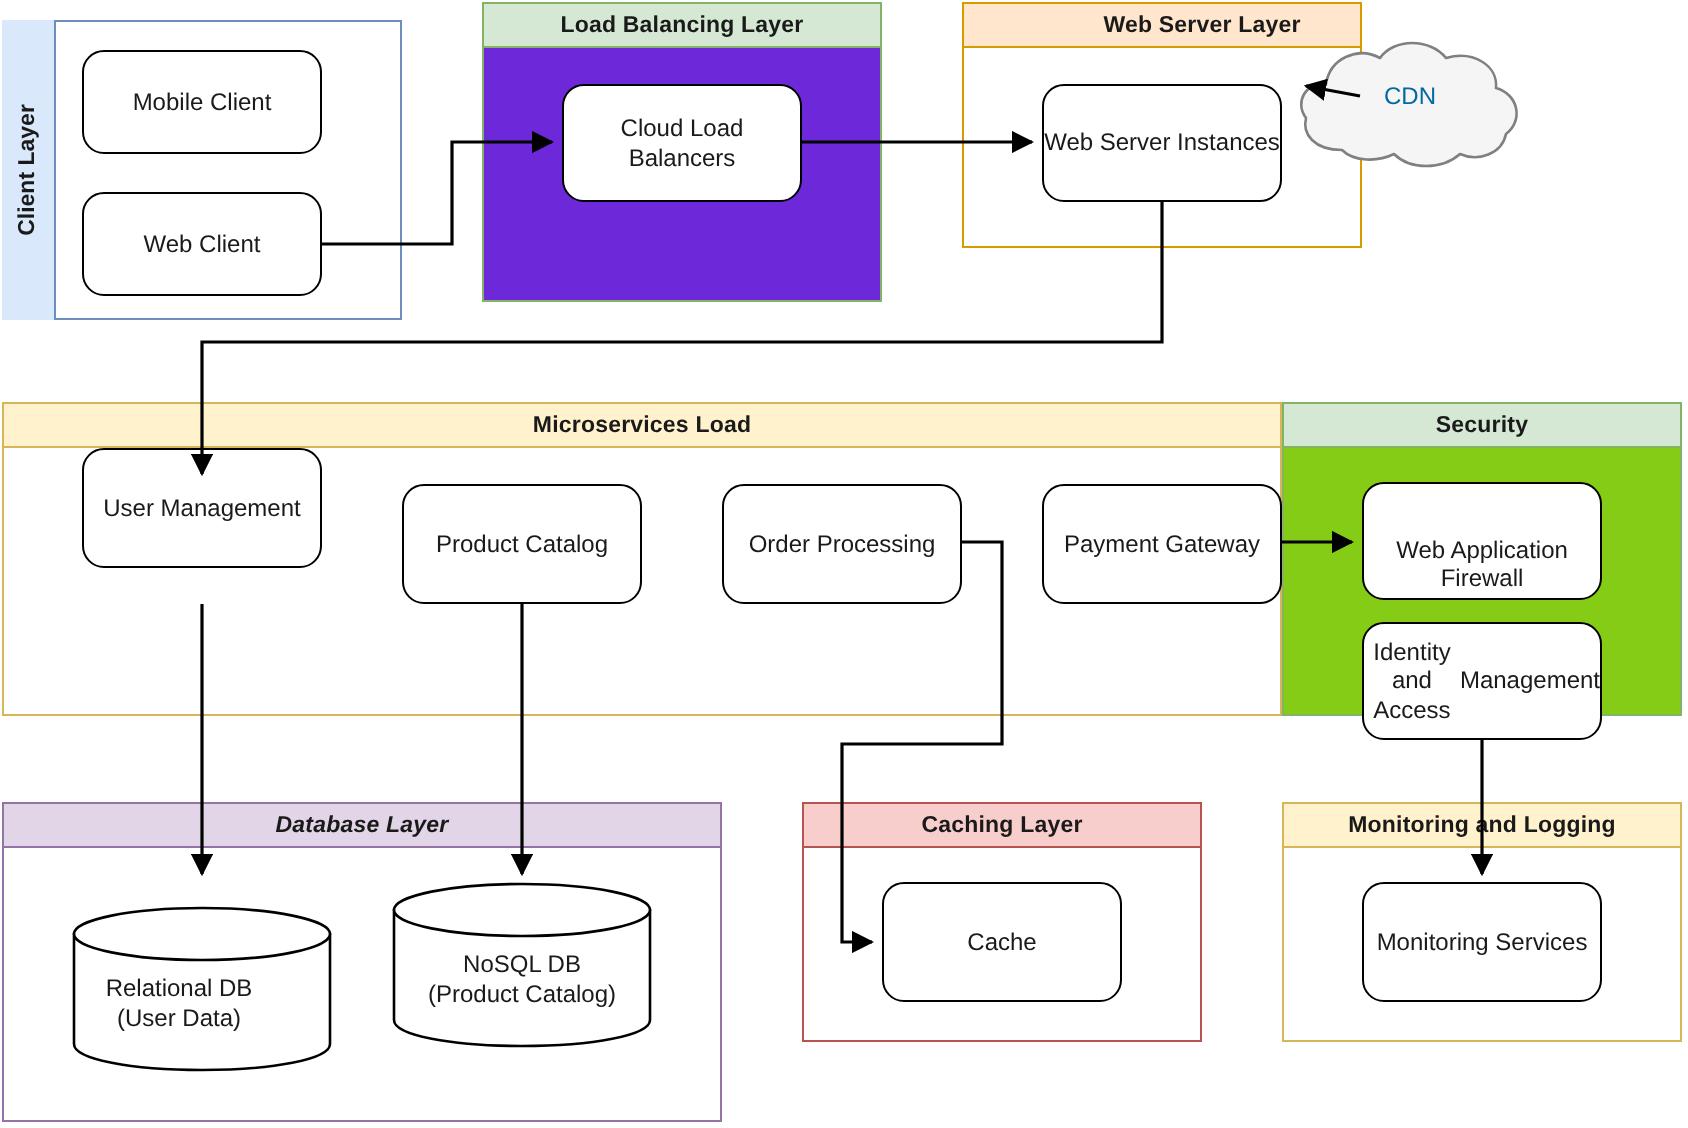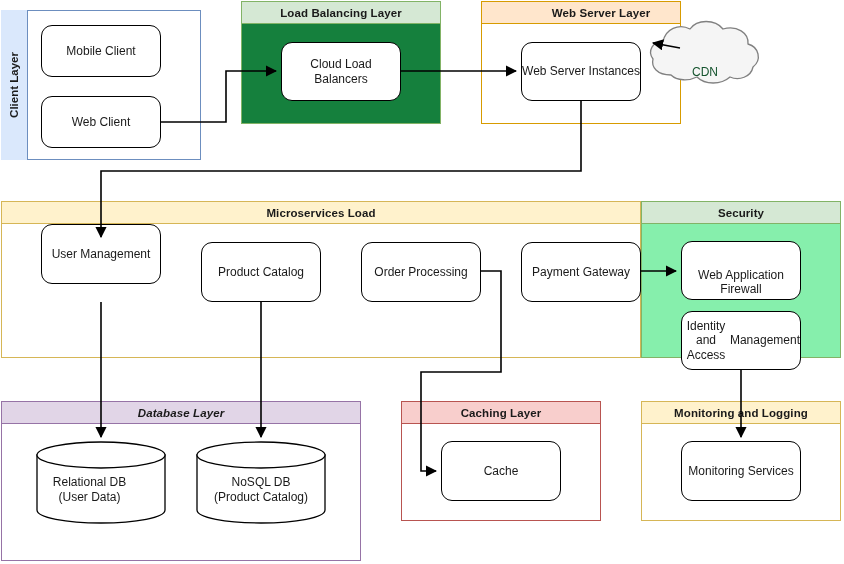--- a/index.html
+++ b/index.html
@@ -32,22 +32,22 @@
   .cyl svg{position:absolute;left:0;top:0;}
   .cyl .cyl-label{
     position:absolute;left:0;right:0;top:0;bottom:0;
     display:flex;align-items:center;justify-content:center;
     text-align:center;font-size:12px;color:#1a1a1a;line-height:1.22;
     padding-top:14px;box-sizing:border-box;
   }
   .cloud{position:absolute;}
   .cloud .cloud-label{
     position:absolute;left:0;right:0;top:0;bottom:0;
-    display:flex;align-items:flex-end;justify-content:center;
-    font-size:12px;color:#14532d;padding-bottom:10px;box-sizing:border-box;
+    display:flex;align-items:center;justify-content:center;
+    font-size:12px;color:#0369a1;padding-bottom:10px;box-sizing:border-box;
   }
   #edges{position:absolute;left:0;top:0;width:844px;height:564px;pointer-events:none;}
   .vlabel{
     position:absolute;box-sizing:border-box;
     display:flex;align-items:center;justify-content:center;
   }
   .vlabel span{
     transform:rotate(-90deg);white-space:nowrap;
     font-size:11.5px;font-weight:bold;color:#1a1a1a;
   }
@@ -64,21 +64,21 @@
   </div>
 
   <div class="node" style="left:41px;top:25px;width:120px;height:52px;">
     <span>Mobile Client</span>
   </div>
 
   <div class="node" style="left:41px;top:96px;width:120px;height:52px;">
     <span>Web Client</span>
   </div>
 
-  <div class="container" style="left:241px;top:1px;width:200px;height:123px;border:1.2px solid #82b366;background:#15803d;text-align:right;">
+  <div class="container" style="left:241px;top:1px;width:200px;height:150px;border:1.2px solid #82b366;background:#6d28d9;text-align:right;">
     <div class="hdr" style="background:#d5e8d4;border-bottom:1.2px solid #82b366;">
       <span>Load Balancing Layer</span>
     </div>
   </div>
 
   <div class="node" style="left:281px;top:42px;width:120px;height:59px;flex-direction:column;">
     <span>Cloud Load</span>
     <span>Balancers</span>
   </div>
 
@@ -115,21 +115,21 @@
   <div class="node" style="left:201px;top:242px;width:120px;height:60px;">
     <span>Product Catalog</span>
   </div>
   <div class="node" style="left:361px;top:242px;width:120px;height:60px;">
     <span>Order Processing</span>
   </div>
   <div class="node" style="left:521px;top:242px;width:120px;height:60px;">
     <span>Payment Gateway</span>
   </div>
 
-  <div class="container" style="left:641px;top:201px;width:200px;height:157px;border:1.2px solid #82b366;background:#86efac;">
+  <div class="container" style="left:641px;top:201px;width:200px;height:157px;border:1.2px solid #82b366;background:#84cc16;">
     <div class="hdr" style="background:#d5e8d4;border-bottom:1.2px solid #82b366;">
       <span>Security</span>
     </div>
   </div>
 
   <div class="node" style="left:681px;top:241px;width:120px;height:59px;flex-direction:column;justify-content:flex-end;">
     <span>Web Application</span>
     <span>Firewall</span>
   </div>
 
@@ -137,21 +137,21 @@
     <span>Identity and Access</span>
     <span>Management</span>
   </div>
 
   <div class="container" style="left:1px;top:401px;width:360px;height:160px;border:1.2px solid #9673a6;background:#ffffff;">
     <div class="hdr" style="background:#e1d5e7;border-bottom:1.2px solid #9673a6;font-style:italic;">
       <span>Database Layer</span>
     </div>
   </div>
 
-  <div class="cyl" style="left:36px;top:441px;width:107px;height:83px;">
+  <div class="cyl" style="left:36px;top:453px;width:107px;height:83px;">
     <svg width="130" height="83" viewBox="0 0 130 83">
       <path d="M1,14 L1,69 C1,76.7 30,82 65,82 C100,82 129,76.7 129,69 L129,14 Z" fill="#ffffff" stroke="#000000" stroke-width="1.3"></path>
       <ellipse cx="65" cy="14" rx="64" ry="13" fill="#ffffff" stroke="#000000" stroke-width="1.3"></ellipse>
     </svg>
     <div class="cyl-label">
       <div>
         <span>Relational DB</span><br>
         <span>(User Data)</span>
       </div>
     </div>

